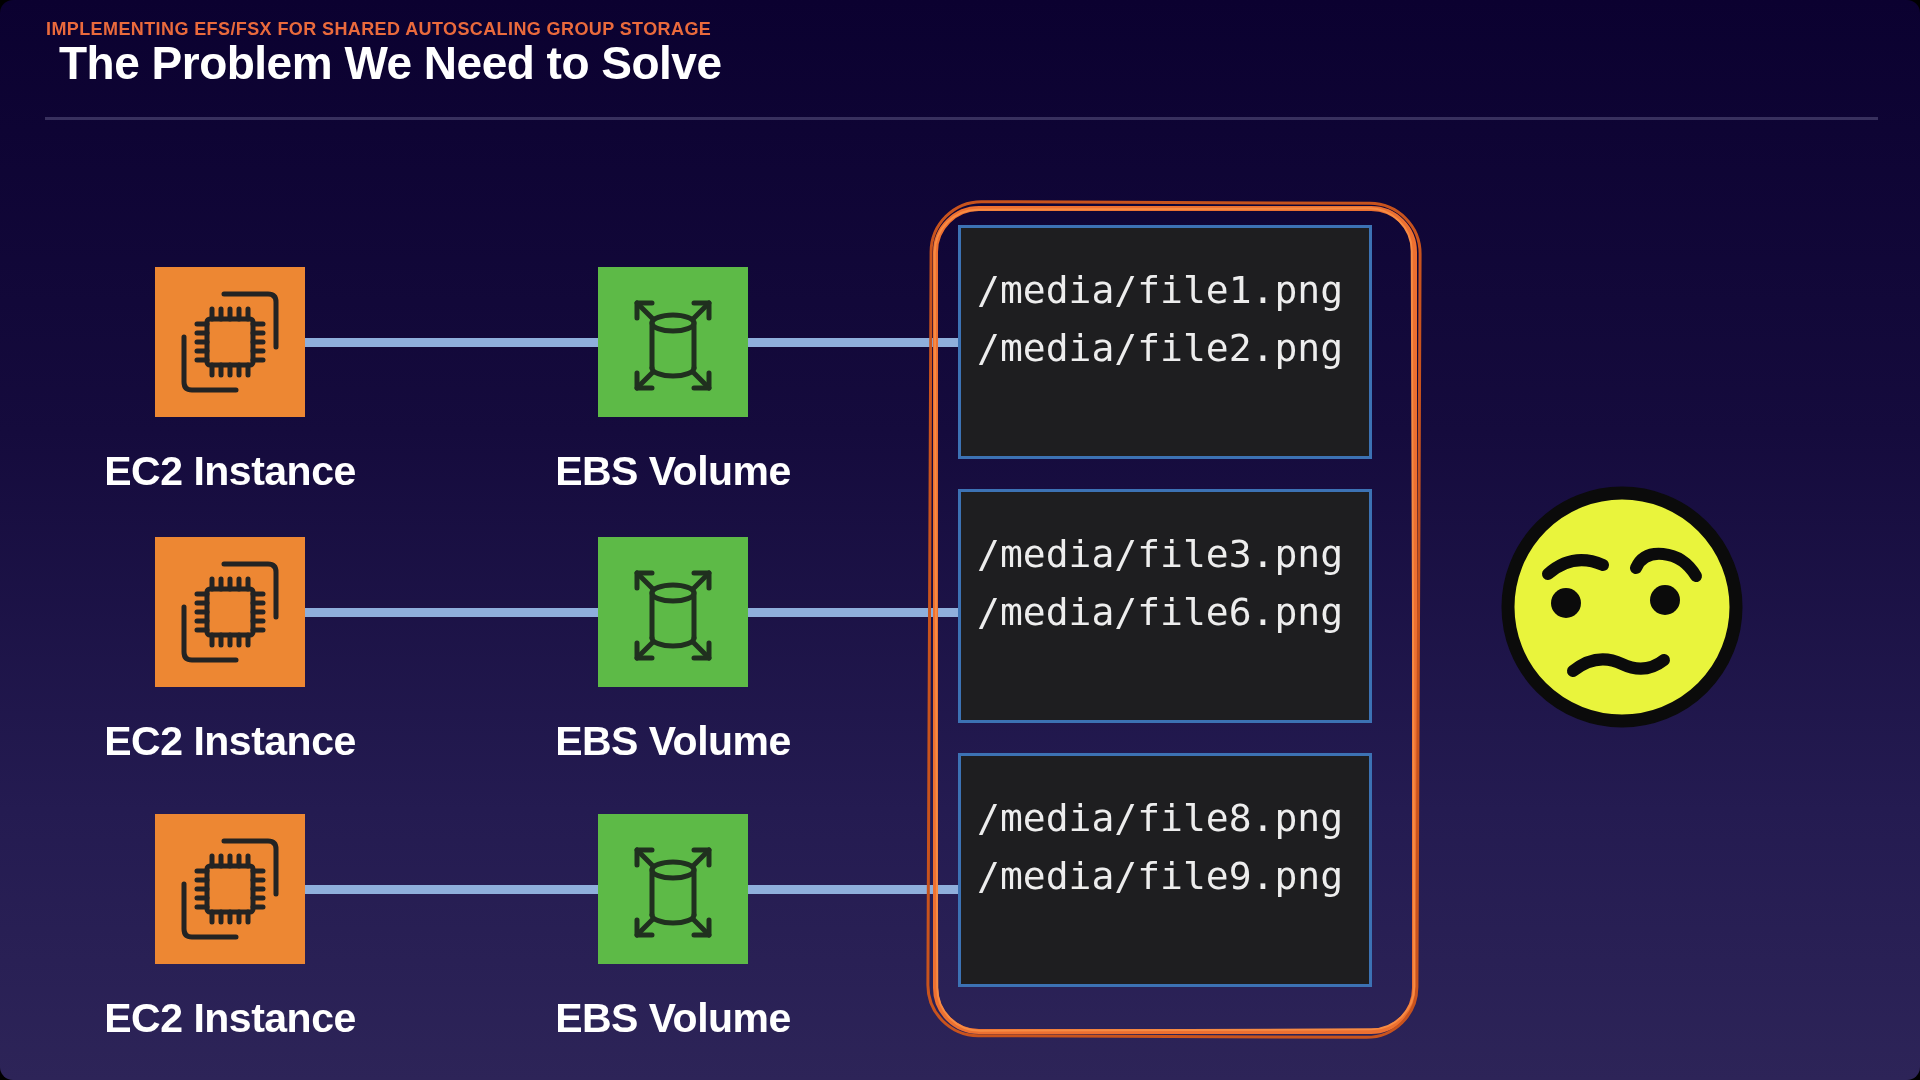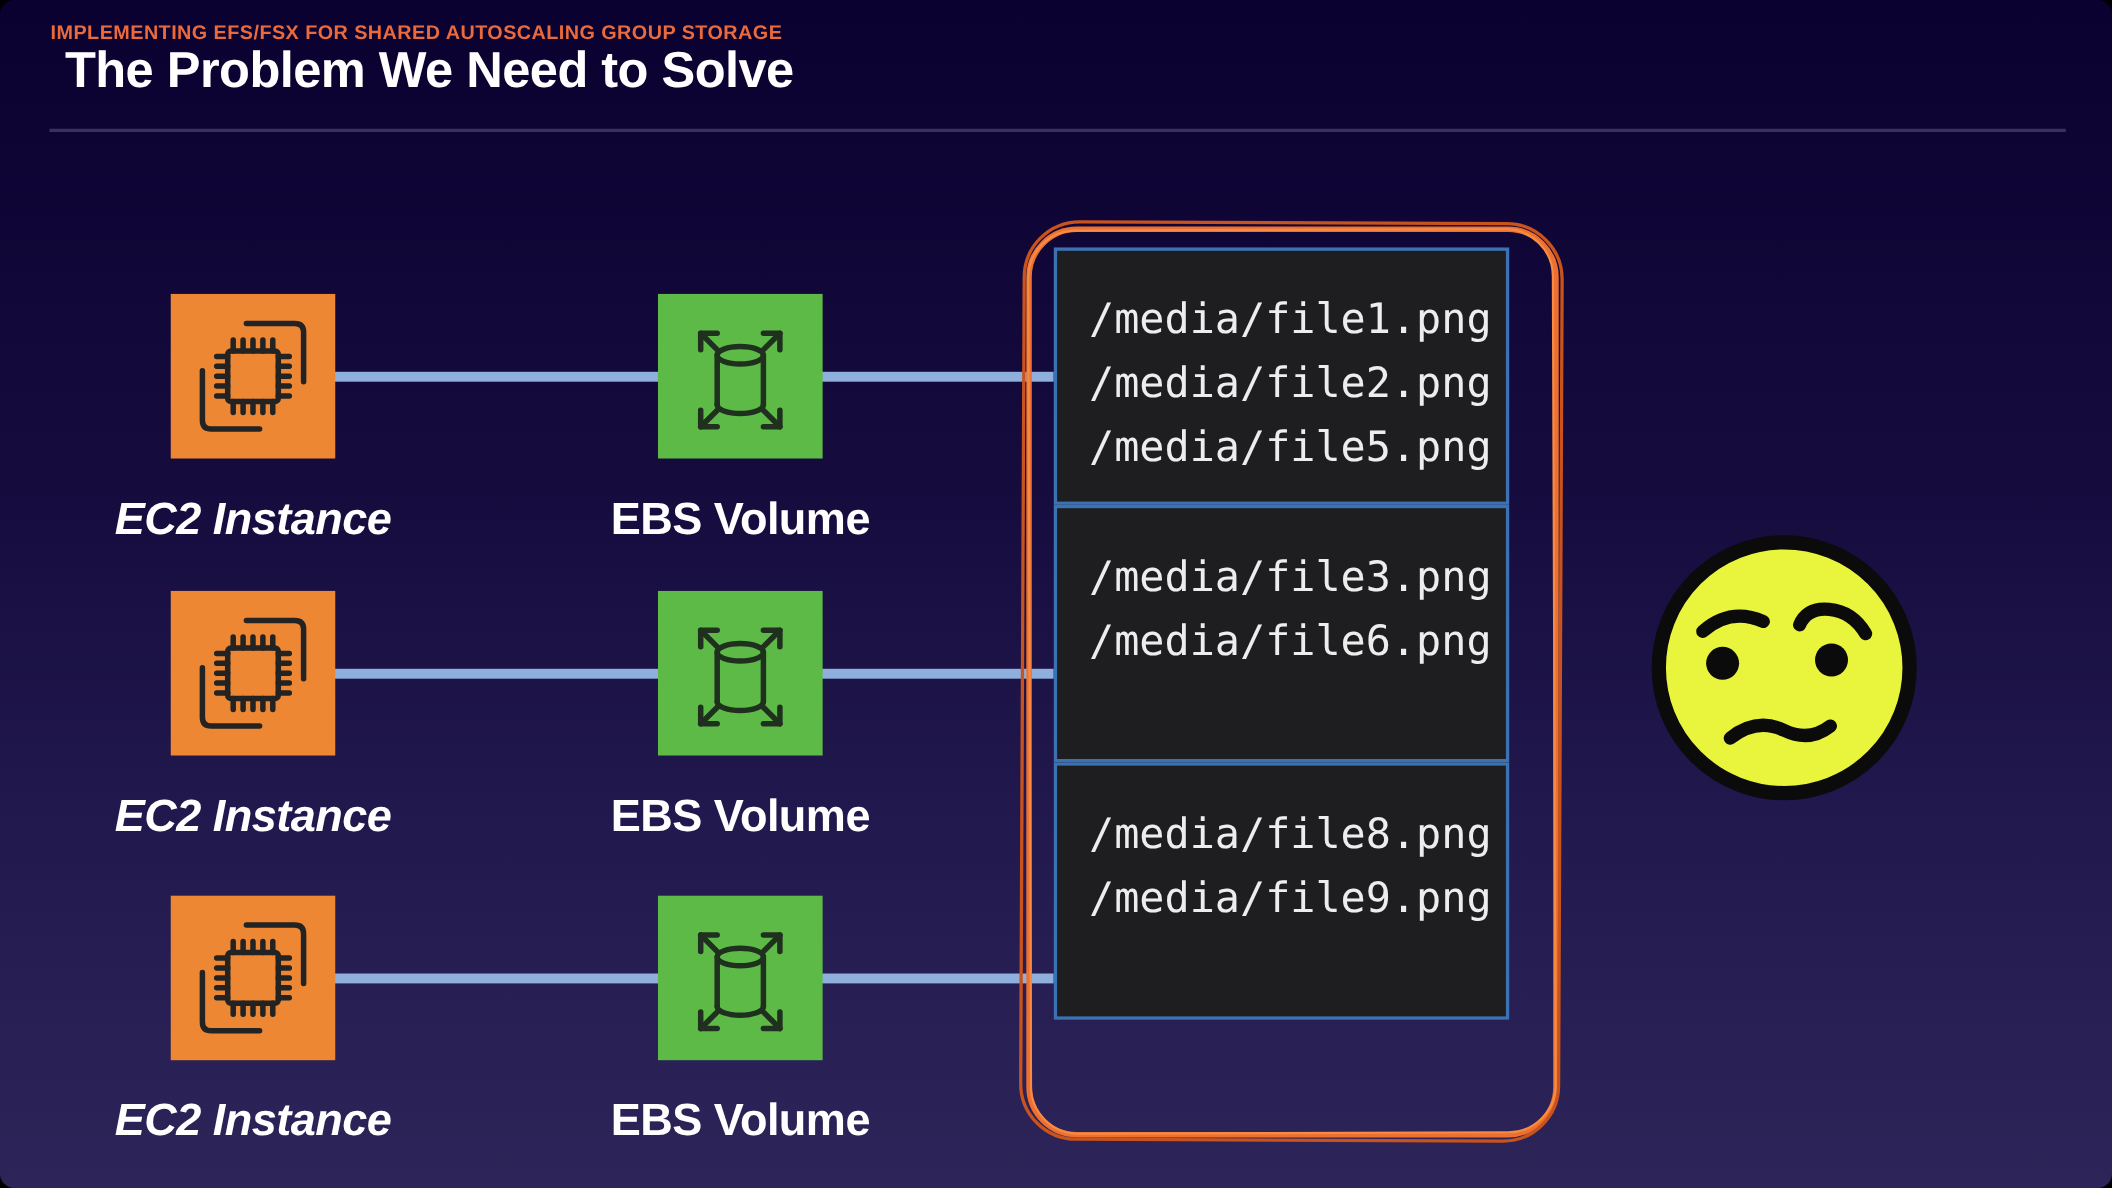--- a/index.html
+++ b/index.html
@@ -29,25 +29,25 @@
     position:absolute;left:230px;top:71px;width:728px;height:9px;
     background:#8fafdc;z-index:1;
   }
   .icon{position:absolute;top:0;width:150px;height:150px;z-index:2;}
   .icon.ec2{left:155px;} .icon.ebs{left:598px;}
   .icon svg{display:block;}
   .icon-label{
     position:absolute;top:181px;width:350px;text-align:center;
     font-size:41px;font-weight:bold;color:#ffffff;letter-spacing:-.5px;z-index:2;
   }
-  .icon-label.ec2l{left:55px;font-style:italic;} .icon-label.ebsl{left:498px;}
+  .icon-label.ec2l{left:55px;} .icon-label.ebsl{left:498px;}
   
   .box-stack{
     position:absolute;left:958px;top:225px;width:364px;z-index:3;
-    display:flex;flex-direction:column;text-align:center;
+    display:flex;flex-direction:column;gap:30px;
   }
   .file-box{
     box-sizing:border-box;width:414px;height:234px;
     background:#1e1e20;border:3px solid #3c72b4;
     padding:33px 0 0 16px;
   }
   .file-line{
     font-family:"DejaVu Sans Mono",monospace;
     font-size:38px;line-height:58px;color:#ededed;white-space:pre;
   }
@@ -187,21 +187,20 @@
       </svg>
     </div>
     <div class="icon-label ec2l">EC2 Instance</div>
     <div class="icon-label ebsl">EBS Volume</div>
   </div>
 
   <div class="box-stack">
     <div class="file-box">
       <div class="file-line">/media/file1.png</div>
       <div class="file-line">/media/file2.png</div>
-      <div class="file-line">/media/file5.png</div>
     </div>
     <div class="file-box">
       <div class="file-line">/media/file3.png</div>
       <div class="file-line">/media/file6.png</div>
     </div>
     <div class="file-box">
       <div class="file-line">/media/file8.png</div>
       <div class="file-line">/media/file9.png</div>
     </div>
   </div>

